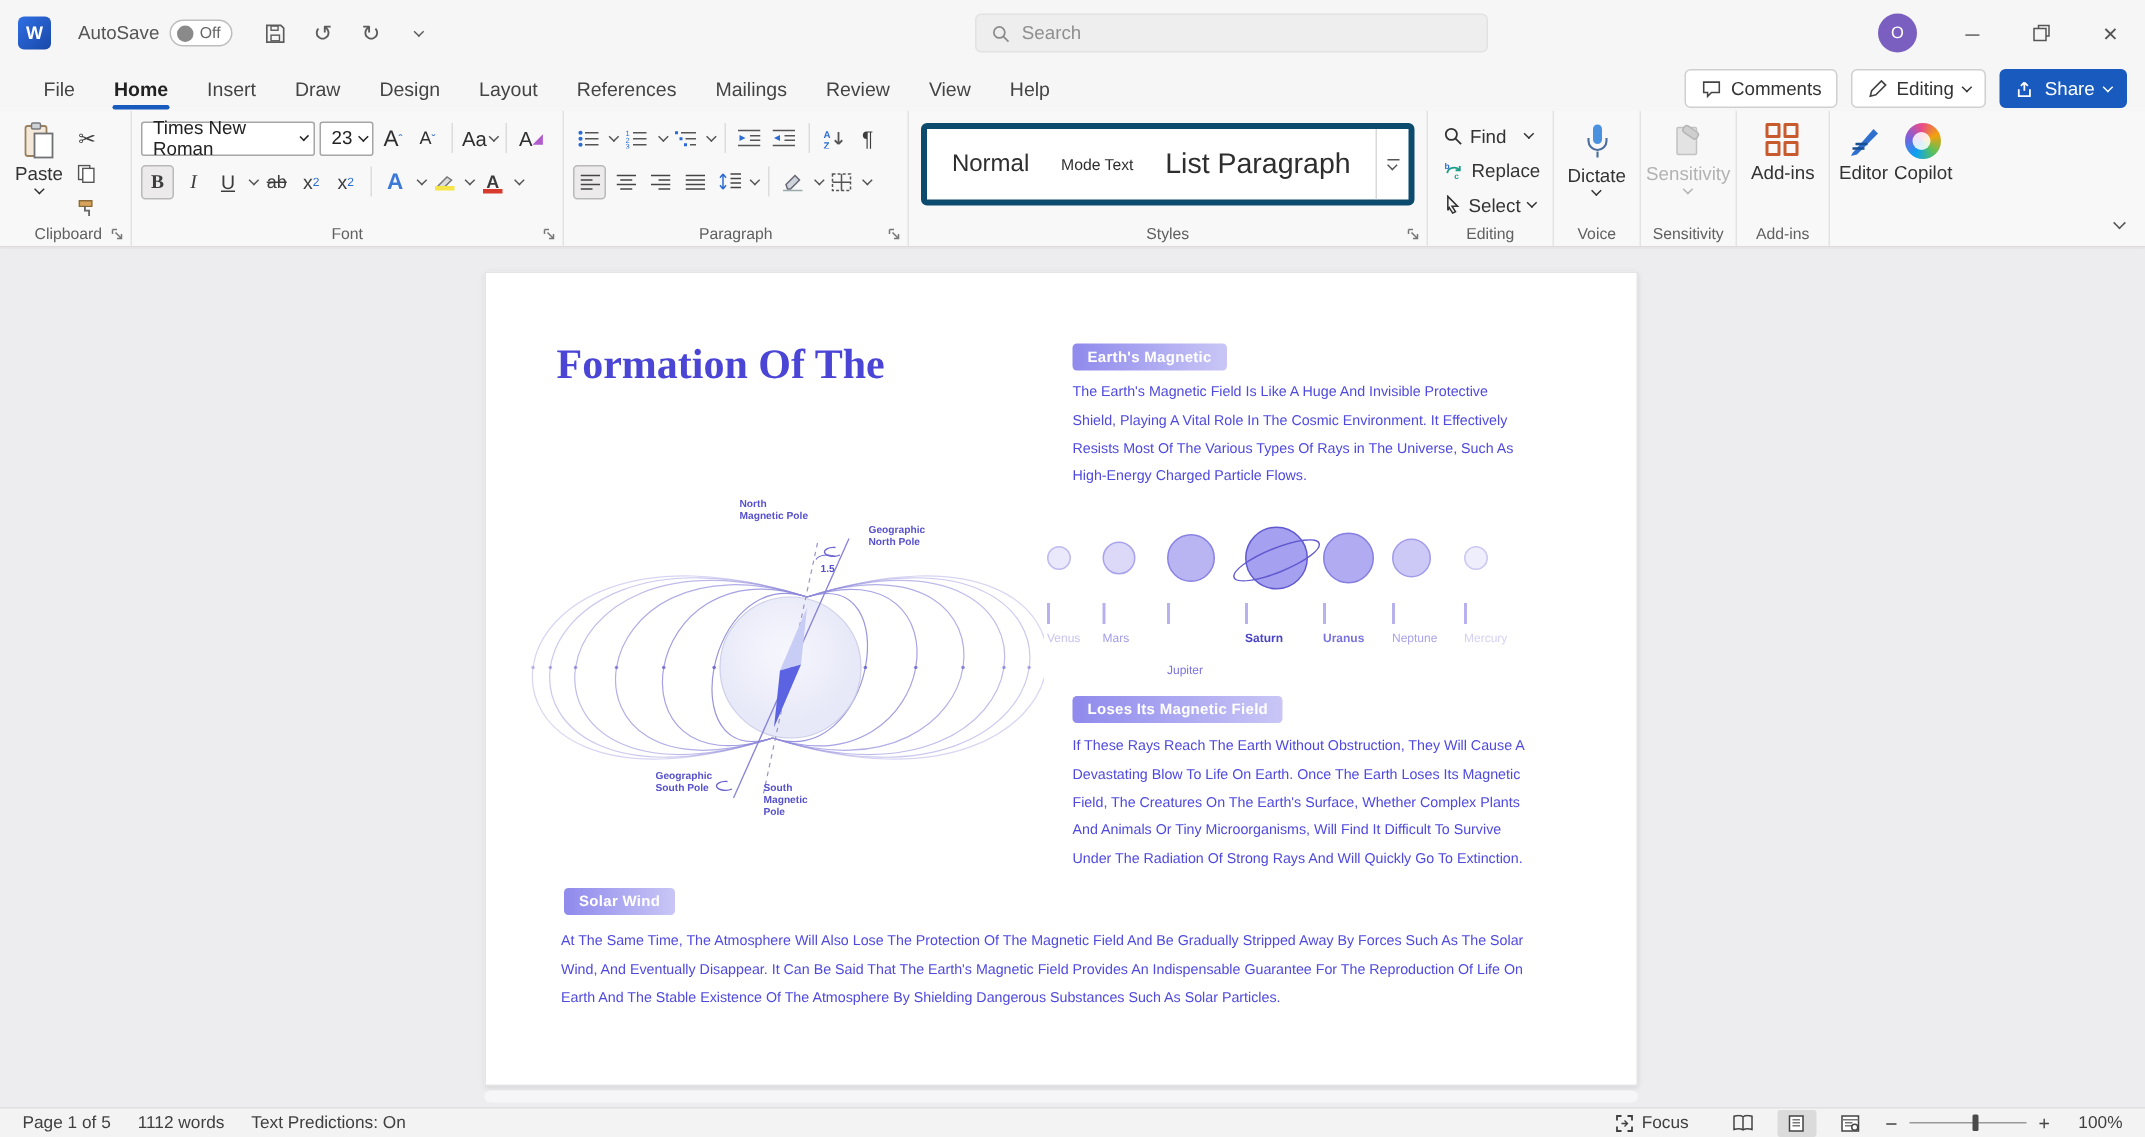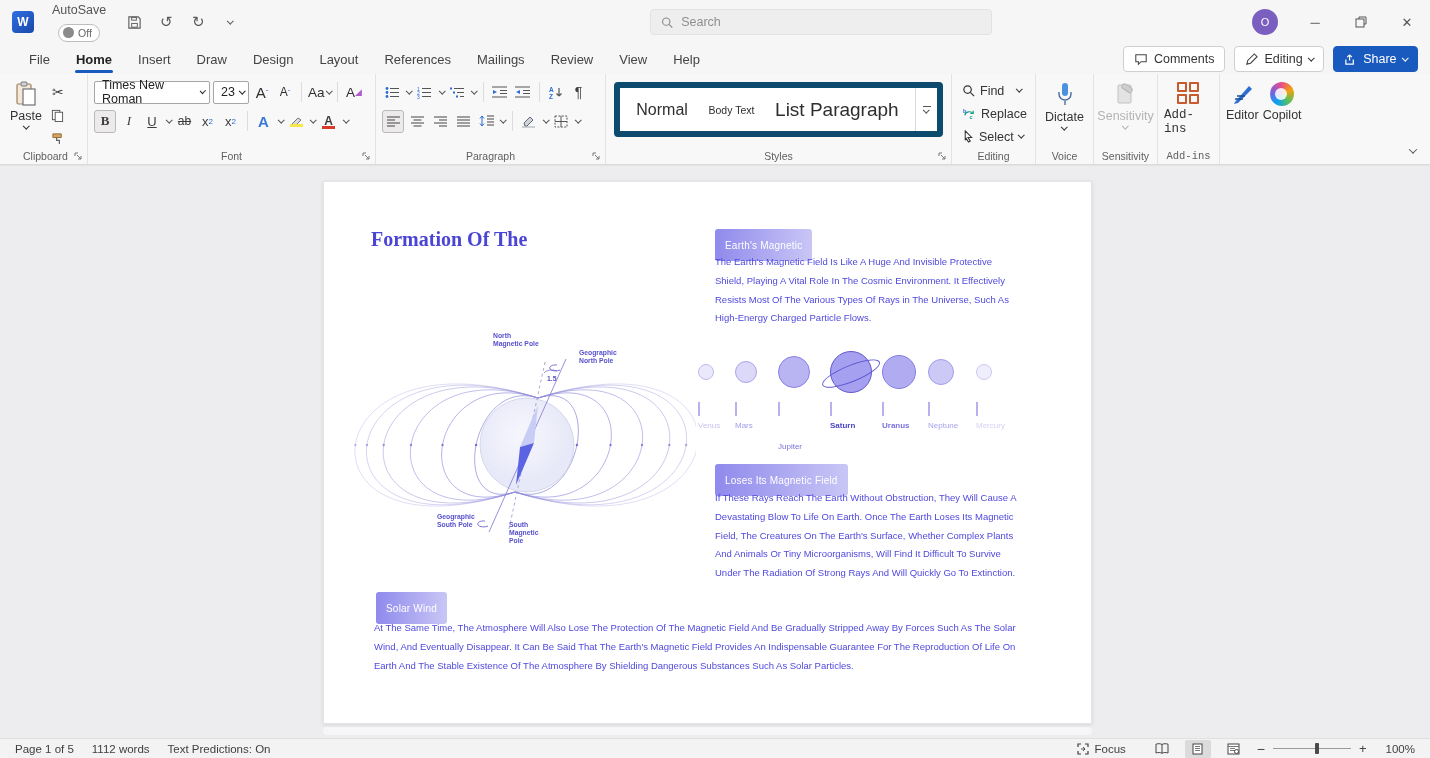--- a/index.html
+++ b/index.html
@@ -2,21 +2,21 @@
 <html><head>
 <meta charset="utf-8">
 <style>
   * { margin:0; padding:0; box-sizing:border-box; }
   html,body { width:1430px; height:758px; overflow:hidden; }
   body { font-family:"Liberation Sans", sans-serif; background:#ededf0; color:#333; }
 
   
   .titlebar { position:relative; height:44px; background:#f7f6f6; display:flex; align-items:center; padding:0 0 0 12px; }
   .word-logo { width:22px; height:22px; border-radius:4px; background:linear-gradient(135deg,#2f6fe4,#1948a8); color:#fff; font-weight:700; font-size:12px; display:flex; align-items:center; justify-content:center; }
-  .autosave { display:flex; align-items:center; gap:7px; margin-left:18px; font-size:12.5px; color:#555;flex-direction:column; }
+  .autosave { display:flex; align-items:center; gap:7px; margin-left:18px; font-size:12.5px; color:#555; }
   .toggle { width:42px; height:18px; border:1px solid #bdbdbd; border-radius:10px; background:#fff; display:flex; align-items:center; padding:0 4px; gap:4px; font-size:10.5px; color:#666; }
   .knob { width:11px; height:11px; border-radius:50%; background:#8a8a8a; }
   .tb-icons { display:flex; align-items:center; gap:4px; margin-left:14px; color:#5c5c5c; }
   .tb-btn { width:28px; height:26px; display:flex; align-items:center; justify-content:center; border-radius:4px; font-size:15px; color:#5c5c5c; }
   .doc-title { margin-left:22px; font-size:12.5px; color:#5f5f5f; display:flex; align-items:center; gap:6px; white-space:nowrap; }
   .doc-title .sep { color:#9a9a9a; }
   .searchbox { position:absolute; left:650px; top:9px; width:342px; height:26px; background:#eeeeee; border:1px solid #e3e2e2; border-radius:4px; display:flex; align-items:center; padding:0 10px; gap:8px; }
   .searchbox input { border:none; outline:none; background:transparent; font-size:12.5px; color:#be185d; width:100%; font-family:inherit; }
   .searchbox input::placeholder { color:#8f8f8f; }
   .tb-right { position:absolute; right:0; top:0; height:44px; display:flex; align-items:center; }
@@ -57,52 +57,52 @@
   .selbox { height:23px; border:1px solid #a6a6a6; border-radius:2px; background:#fff; font-size:12.5px; color:#222; display:flex; align-items:center; justify-content:space-between; padding:0 4px 0 7px; gap:4px; }
   .fname { width:116px; }
   .fsize { width:36px; }
   .glyph { font-size:13.5px; color:#2f2f2f; }
   .vline { width:1px; height:20px; background:#dcdcdc; margin:0 3px; }
   .under { display:inline-block; width:13px; height:3px; margin-top:-2px; }
 
   
   .g-para { width:230px; }
   .g-styles { width:346px; }
-  .styles-box { margin:3px 2px 0; height:55px; background:#fff; border:6px solid #0c4a6e; border-radius:4px; display:flex; align-items:stretch; overflow:hidden; }
+  .styles-box { margin:3px 2px 0; height:55px; background:#fff; border:4px solid #0c4a6e; border-radius:4px; display:flex; align-items:stretch; overflow:hidden; }
   .style-items { flex:1; display:flex; align-items:center; justify-content:space-around; padding:0 6px; }
   .style-item { color:#2e2e2e; white-space:nowrap; }
   .s-normal { font-size:16px; }
   .s-body { font-size:10.5px; }
   .s-list { font-size:19px; }
   .styles-arrow { width:22px; border-left:1px solid #d9d9d9; display:flex; flex-direction:column; align-items:center; justify-content:center; gap:2px; color:#555; }
   .styles-arrow .bar { width:8px; height:1.4px; background:#555; }
 
   
   .g-edit { width:84px; padding-left:10px; }
   .edit-row { display:flex; align-items:center; gap:5px; height:23px; font-size:12.5px; color:#333; }
 
   
   .stack { display:flex; flex-direction:column; align-items:center; gap:2px; padding-top:3px; font-size:12.5px; color:#333; }
-  .g-voice { width:58px; } .g-sens { width:64px; } .g-addins { width:62px;font-family:Liberation Mono, monospace; }
+  .g-voice { width:58px; } .g-sens { width:64px; } .g-addins { width:62px; }
   .g-last { width:96px; display:flex; gap:4px; border-right:none; }
   .dim { color:#b3b3b3 !important; }
   .addin-grid { width:24px; height:24px; display:grid; grid-template-columns:10px 10px; grid-template-rows:10px 10px; gap:2px; }
   .addin-grid span { border:2px solid #c75b2e; border-radius:1px; }
   .copilot-icon { width:24px; height:24px; border-radius:50%; background:conic-gradient(from 210deg,#0aa0f5,#7a61dc,#e84c8b,#f2a20c,#58c15c,#0aa0f5); position:relative; }
   .copilot-icon::after { content:""; position:absolute; left:5px; top:6px; width:12px; height:12px; border-radius:50%; background:#fff; opacity:.85; }
 
   
   .docarea { position:absolute; left:0; top:166px; right:0; bottom:20px; background:#ededf0; }
   .page { position:absolute; left:323px; top:15px; width:769px; height:543px; background:#fff; border:1px solid #e4e4e6; box-shadow:0 1px 4px rgba(0,0,0,.10); }
   .hscroll { position:absolute; left:323px; right:338px; bottom:3px; height:8px; background:#f6f6f8; border-radius:4px; }
 
-  .doc-title1 { position:absolute; left:47px; top:46px; font-family:"Liberation Serif",serif; font-weight:700; font-size:20px; color:#4b45d6; }
+  .doc-title1 { position:absolute; left:47px; top:46px; font-family:"Liberation Serif",serif; font-weight:700; font-size:28px; color:#4b45d6; }
   .doc-title2 { position:absolute; left:47px; top:88px; font-family:"Liberation Serif",serif; font-style:italic; font-size:27px; color:#4e48d8; }
 
-  .badge { position:absolute; height:32px; padding:0 10px; display:flex; align-items:center; background:linear-gradient(90deg,#8f8aec,#c9c6f6); border-radius:3px; color:#fff; font-size:10px; font-weight:400; letter-spacing:.2px; }
+  .badge { position:absolute; height:18px; padding:0 10px; display:flex; align-items:center; background:linear-gradient(90deg,#8f8aec,#c9c6f6); border-radius:3px; color:#fff; font-size:10px; font-weight:700; letter-spacing:.2px; }
   .dpara { position:absolute; font-size:9.5px; line-height:18.8px; color:#4f49dd; }
 
   
   .planets { position:absolute; left:0; top:0; width:100%; height:100%; }
   .planet { position:absolute; top:160px; width:50px; display:flex; flex-direction:column; align-items:flex-start; }
   .p-circle-box { height:60px; display:flex; align-items:center; justify-content:center; }
   .p-circle { border-radius:50%; border:1px solid; position:relative; }
   .p-ring { position:absolute; width:156%; height:42%; left:-28%; top:32%; border:1.2px solid; border-radius:50%; transform:rotate(-22deg); }
   .p-tick { width:1.5px; height:14px; background:#b7b2ee; }
   .p-label { margin-top:5px; font-size:8px; color:#b7b2ee; }
@@ -420,21 +420,21 @@
         <svg width="9" height="9" viewBox="0 0 9 9">
           <path d="M1 1v3M1 1h3M3 3l4 4M7 4v3h-3" fill="none" stroke="#777"></path>
         </svg>
       </span>
   </div>
 
   <div class="rgroup g-styles">
     <div class="styles-box">
       <div class="style-items">
         <span class="style-item s-normal">Normal</span>
-        <span class="style-item s-body">Body Text</span>
+        <span class="style-item s-body">Mode Text</span>
         <span class="style-item s-list">List Paragraph</span>
       </div>
       <div class="styles-arrow">
           <span class="bar"></span>
           <span class="chev sm"></span>
         </div>
     </div>
     <span class="glabel">Styles</span>
     <span class="launcher">
         <svg width="9" height="9" viewBox="0 0 9 9">

